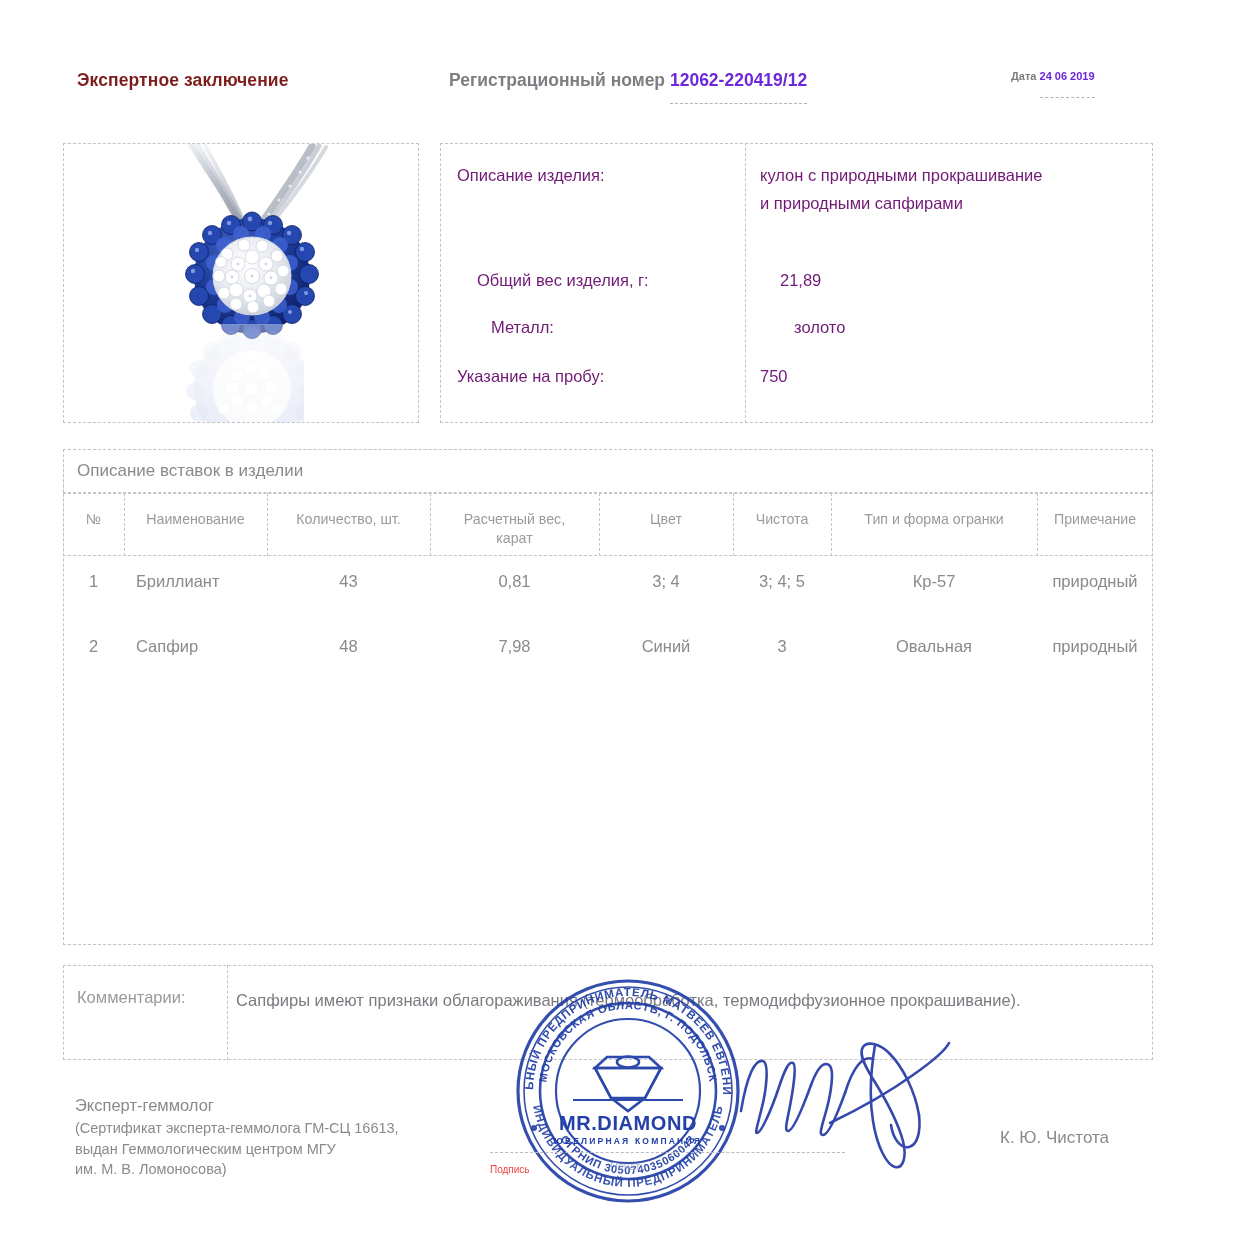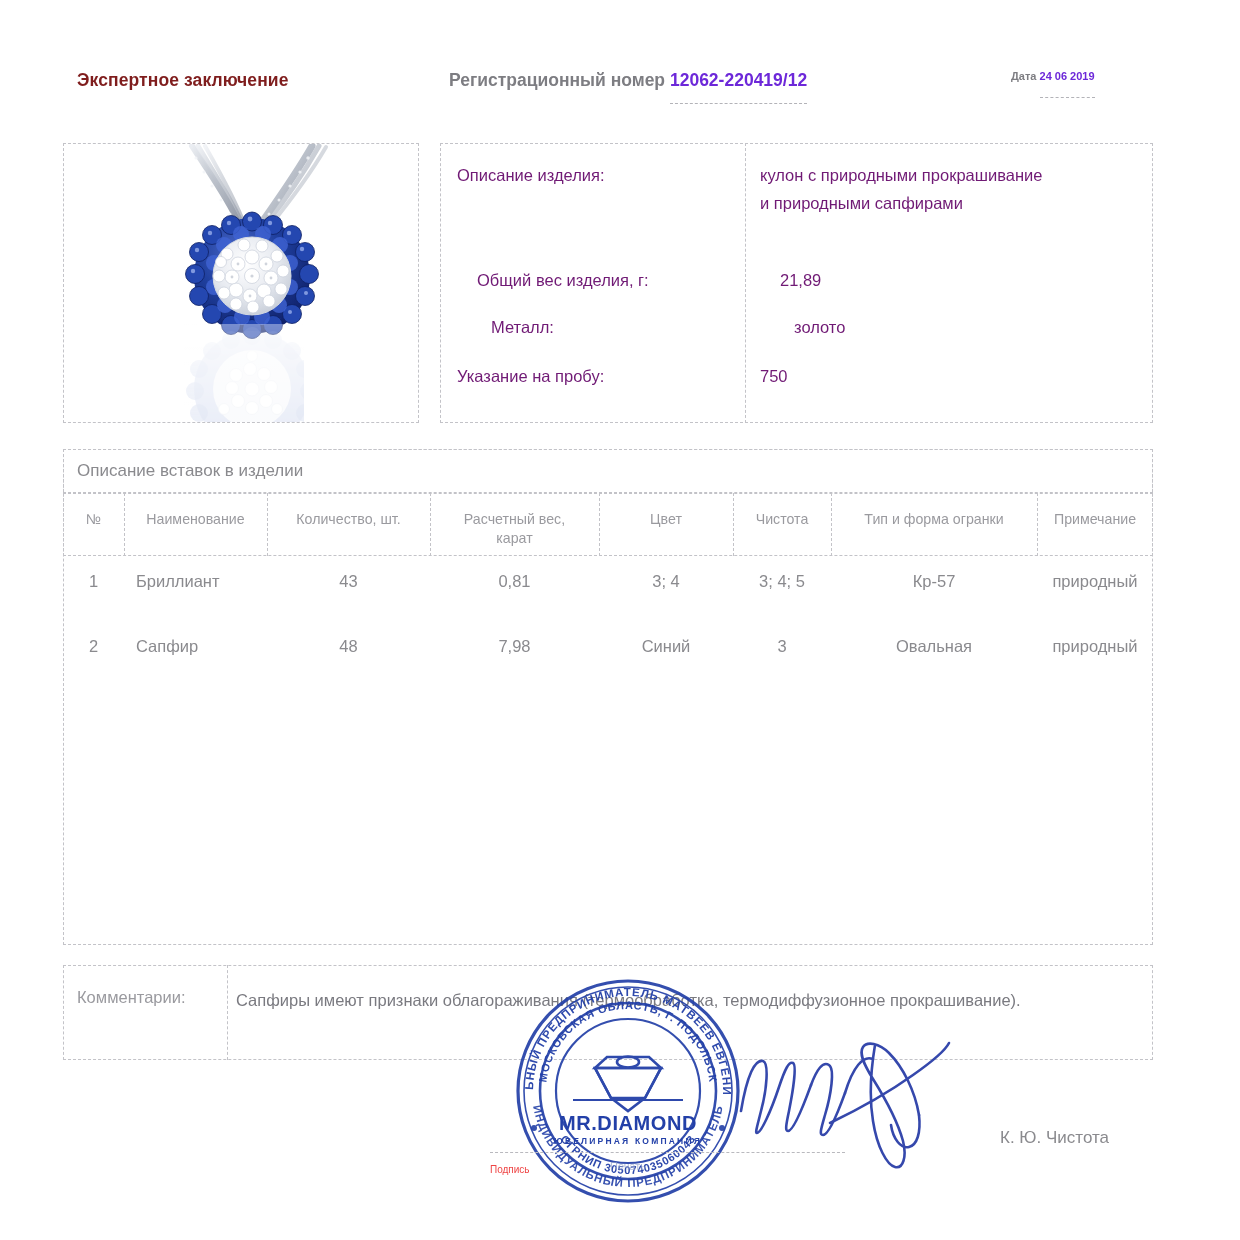--- a/index.html
+++ b/index.html
@@ -582,18 +582,24 @@
         <path d="M6 96 C12 60 20 44 28 46 C34 48 32 74 26 96 C22 112 20 118 22 118 C26 118 36 96 44 72 C50 54 54 46 58 48 C62 50 58 76 54 96 C51 110 50 116 53 116 C58 116 68 92 76 70"></path>
         <path d="M76 70 C82 54 88 46 94 50 C100 54 96 80 90 100 C86 114 84 120 88 120 C93 120 102 100 110 78"></path>
         <path d="M110 78 C118 52 128 40 138 44"></path>
         <path d="M95 108 C120 96 150 80 178 60 C198 46 210 36 214 28"></path>
         <path d="M140 30 C136 54 134 82 138 106 C142 132 152 150 160 152 C168 154 172 142 168 126 C162 104 148 80 138 64 C128 48 124 38 128 32 C132 26 144 28 154 38 C168 52 180 76 184 100"></path>
         <path d="M184 100 C186 118 182 130 174 132 C166 134 158 124 156 110"></path>
       </g>
     </svg>
   </div>
 
+  <div class="footer-expert">
+    <span class="ttl">Эксперт-геммолог</span>
+    <span class="sub">(Сертификат эксперта-геммолога ГМ-СЦ 16613,</span>
+    <span class="sub">выдан Геммологическим центром МГУ</span>
+    <span class="sub">им. М. В. Ломоносова)</span>
+  </div>
 
   <div class="sig-line"></div>
   <div class="sig-caption">Подпись</div>
   <div class="sig-name">К. Ю. Чистота</div>
 
 </div>
 
 </body></html>

